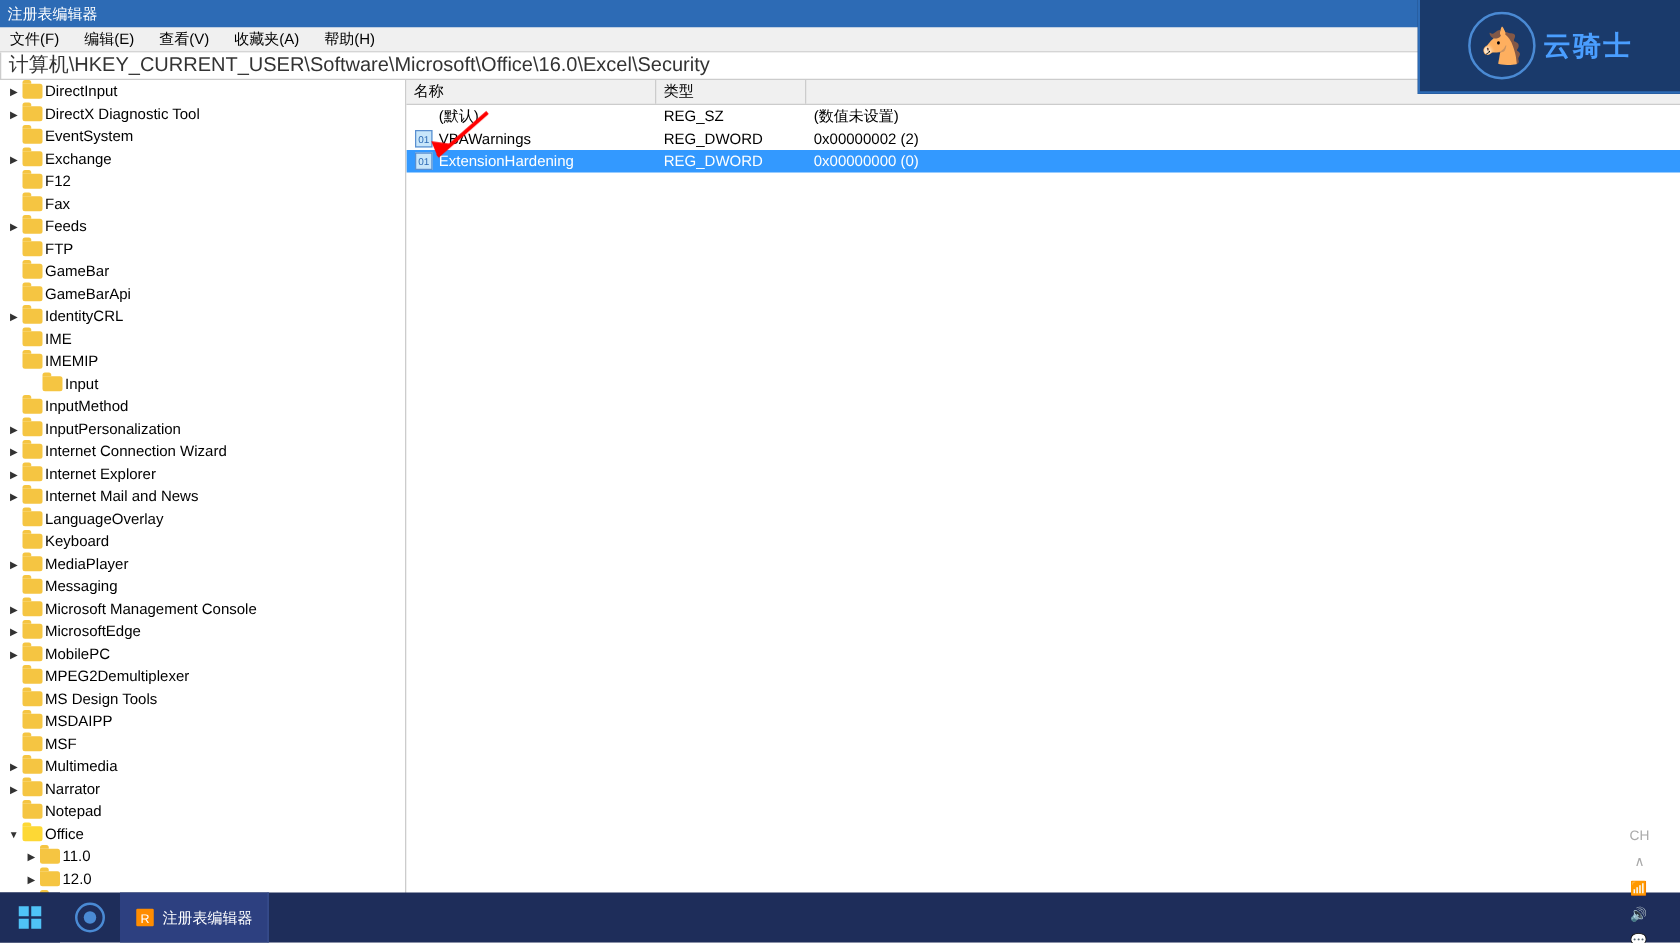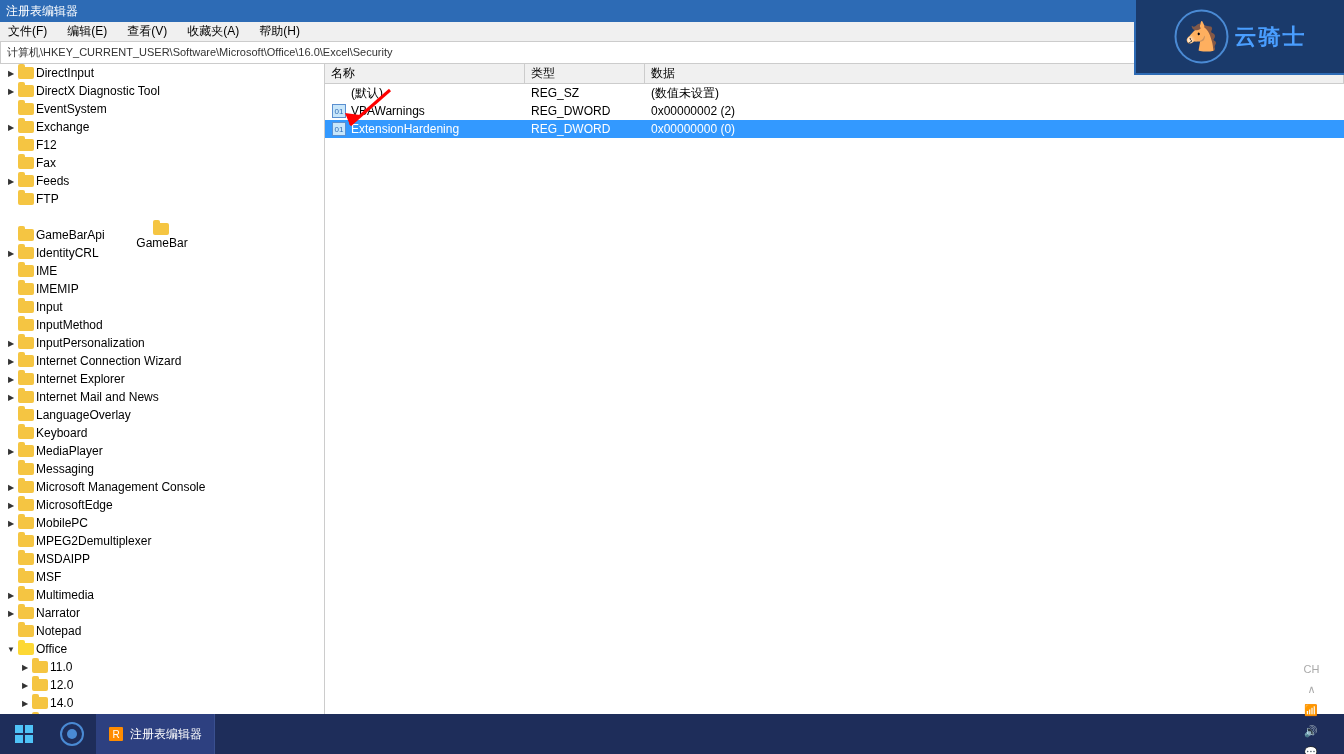--- a/index.html
+++ b/index.html
@@ -44,21 +44,21 @@
     .address-bar {
       background: #fff;
       border: 1px solid #ccc;
       border-top: none;
       height: 22px;
       display: flex;
       align-items: center;
       padding: 0 6px;
       font-size: 12px;
     }
-    .address-label { color: #333; font-size: 11px; white-space: nowrap; }
+    .address-label { color: #333; font-size: 16px; white-space: nowrap; }
 
     
     .main-layout {
       display: flex;
       height: calc(754px - 22px - 20px - 22px - 20px);
       overflow: hidden;
     }
 
     
     .tree-panel {
@@ -378,21 +378,21 @@
           </span>
           <span class="tree-label">Feeds</span>
         </div>
         <div class="tree-item" style="padding-left: 4px;">
           <span class="tree-expand spacer"> </span>
           <span class="tree-icon">
             <div class="folder-icon"></div>
           </span>
           <span class="tree-label">FTP</span>
         </div>
-        <div class="tree-item" style="padding-left: 4px; flex-direction: column;">
+        <div class="tree-item" style="padding-left: 4px;">
           <span class="tree-expand spacer"> </span>
           <span class="tree-icon">
             <div class="folder-icon"></div>
           </span>
           <span class="tree-label">GameBar</span>
         </div>
         <div class="tree-item" style="padding-left: 4px;">
           <span class="tree-expand spacer"> </span>
           <span class="tree-icon">
             <div class="folder-icon"></div>
@@ -413,21 +413,21 @@
           </span>
           <span class="tree-label">IME</span>
         </div>
         <div class="tree-item" style="padding-left: 4px;">
           <span class="tree-expand spacer"> </span>
           <span class="tree-icon">
             <div class="folder-icon"></div>
           </span>
           <span class="tree-label">IMEMIP</span>
         </div>
-        <div class="tree-item" style="padding-left: 4px;">
+        <div class="tree-item" style="padding-left: 4px; margin-left: 16px;">
           <span class="tree-expand spacer"> </span>
           <span class="tree-icon">
             <div class="folder-icon"></div>
           </span>
           <span class="tree-label">Input</span>
         </div>
         <div class="tree-item" style="padding-left: 4px;">
           <span class="tree-expand spacer"> </span>
           <span class="tree-icon">
             <div class="folder-icon"></div>
@@ -510,20 +510,27 @@
             <div class="folder-icon"></div>
           </span>
           <span class="tree-label">MobilePC</span>
         </div>
         <div class="tree-item" style="padding-left: 4px;">
           <span class="tree-expand spacer"> </span>
           <span class="tree-icon">
             <div class="folder-icon"></div>
           </span>
           <span class="tree-label">MPEG2Demultiplexer</span>
+        </div>
+        <div class="tree-item" style="padding-left: 4px;">
+          <span class="tree-expand spacer"> </span>
+          <span class="tree-icon">
+            <div class="folder-icon"></div>
+          </span>
+          <span class="tree-label">MS Design Tools</span>
         </div>
         <div class="tree-item" style="padding-left: 4px;">
           <span class="tree-expand spacer"> </span>
           <span class="tree-icon">
             <div class="folder-icon"></div>
           </span>
           <span class="tree-label">MSDAIPP</span>
         </div>
         <div class="tree-item" style="padding-left: 4px;">
           <span class="tree-expand spacer"> </span>
@@ -589,21 +596,20 @@
           <span class="tree-label">15.0</span>
         </div>
       </div>
   </div>
 
   <div class="right-panel">
 
     <div class="col-headers">
       <div class="col-header col-name">名称</div>
       <div class="col-header col-type">类型</div>
-      <div class="col-header col-data">数据</div>
     </div>
 
     <div class="data-panel" id="data-panel">
 
     <div class="data-row">
           <div class="data-cell name">
             <span class="data-icon">
               <div class="reg-default-icon" style="font-size:8px;color:#555;">ab</div>
             </span>
             <span>(默认)</span>

